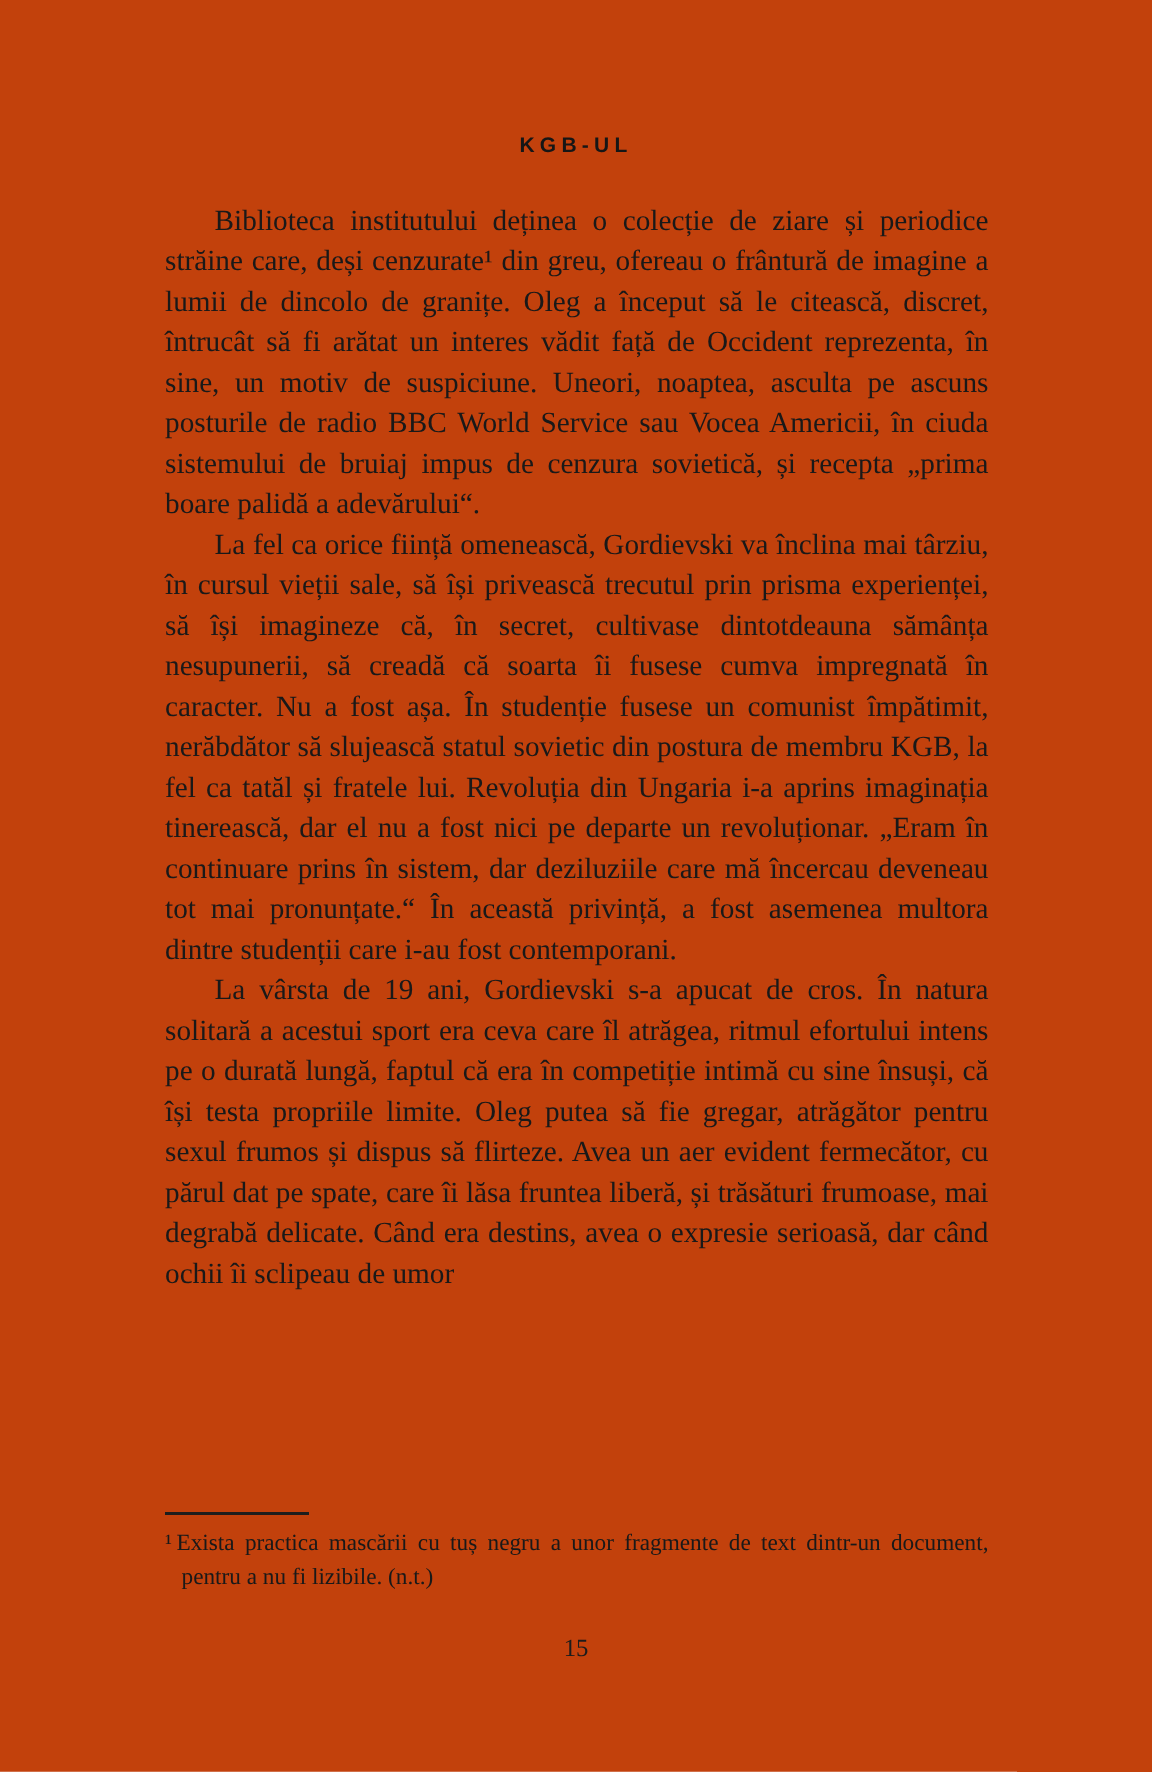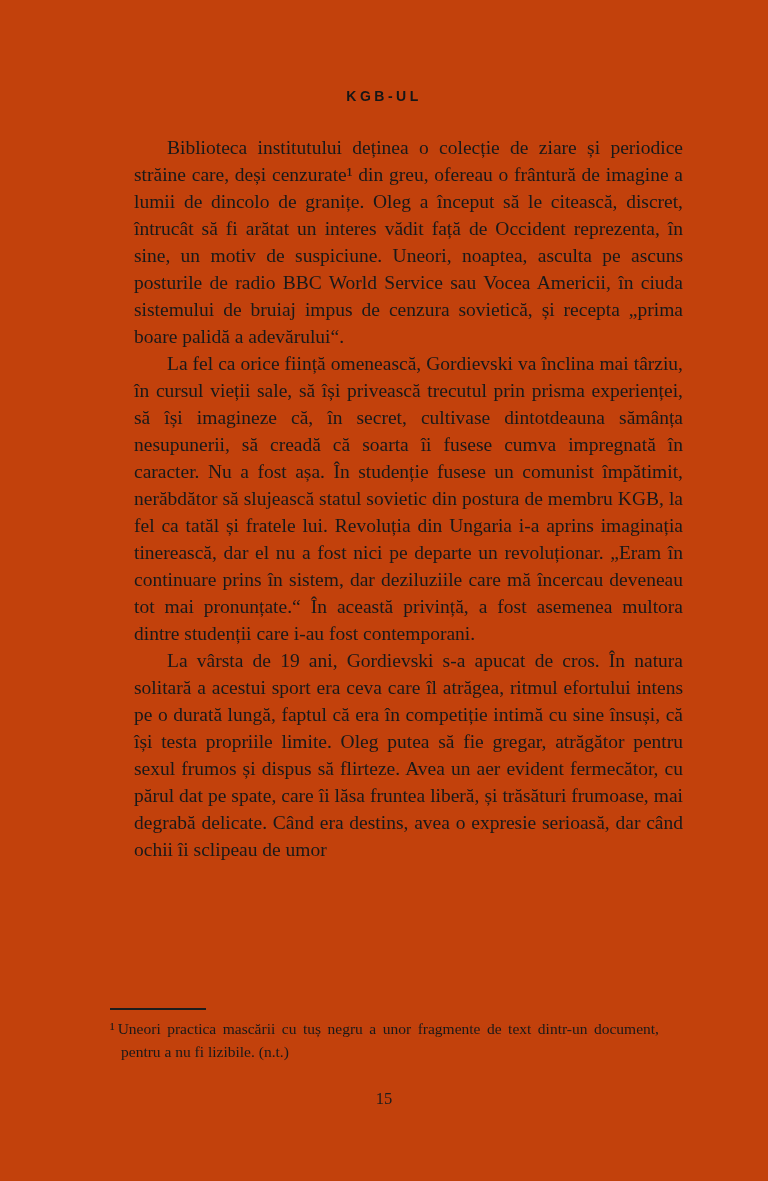--- a/index.html
+++ b/index.html
@@ -34,21 +34,20 @@
   .text-block {
     position: absolute;
     left: 110px;
     top: 134px;
     width: 549px;
     font-family: "Liberation Serif", "DejaVu Serif", serif;
     font-size: 19.5px;
     line-height: 27px;
     text-align: justify;
     color: #191919;
-    margin-left: 24px;
   }
   .text-block p {
     margin: 0;
     text-indent: 33px;
   }
   .footnote-area {
     position: absolute;
     left: 110px;
     top: 1008px;
     width: 549px;
@@ -91,18 +90,18 @@
   <div class="running-head">KGB-UL</div>
 
   <div class="text-block">
     <p>Biblioteca institutului deținea o colecție de ziare și periodice străine care, deși cenzurate¹ din greu, ofereau o frântură de imagine a lumii de dincolo de granițe. Oleg a început să le citească, discret, întrucât să fi arătat un interes vădit față de Occident reprezenta, în sine, un motiv de suspiciune. Uneori, noaptea, asculta pe ascuns posturile de radio BBC World Service sau Vocea Americii, în ciuda sistemului de bruiaj impus de cenzura sovietică, și recepta „prima boare palidă a adevărului“.</p>
     <p>La fel ca orice ființă omenească, Gordievski va înclina mai târziu, în cursul vieții sale, să își privească trecutul prin prisma experienței, să își imagineze că, în secret, cultivase dintotdeauna sămânța nesupunerii, să creadă că soarta îi fusese cumva impregnată în caracter. Nu a fost așa. În studenție fusese un comunist împătimit, nerăbdător să slujească statul sovietic din postura de membru KGB, la fel ca tatăl și fratele lui. Revoluția din Ungaria i-a aprins imaginația tinerească, dar el nu a fost nici pe departe un revoluționar. „Eram în continuare prins în sistem, dar deziluziile care mă încercau deveneau tot mai pronunțate.“ În această privință, a fost asemenea multora dintre studenții care i-au fost contemporani.</p>
     <p>La vârsta de 19 ani, Gordievski s-a apucat de cros. În natura solitară a acestui sport era ceva care îl atrăgea, ritmul efortului intens pe o durată lungă, faptul că era în competiție intimă cu sine însuși, că își testa propriile limite. Oleg putea să fie gregar, atrăgător pentru sexul frumos și dispus să flirteze. Avea un aer evident fermecător, cu părul dat pe spate, care îi lăsa fruntea liberă, și trăsături frumoase, mai degrabă delicate. Când era destins, avea o expresie serioasă, dar când ochii îi sclipeau de umor</p>
   </div>
 
   <div class="footnote-area">
     <div class="footnote-rule"></div>
-    <p class="footnote-text"><span class="footnote-marker">¹</span><span>Uneori practica mascării cu tuș negru a unor fragmente de text dintr-un document, pentru a nu fi lizibile. (n.t.)</span></p>
+    <p class="footnote-text"><span class="footnote-marker">¹</span><span>Exista practica mascării cu tuș negru a unor fragmente de text dintr-un document, pentru a nu fi lizibile. (n.t.)</span></p>
   </div>
 
   <div class="folio">15</div>
 
 </div>
 
 </body></html>

